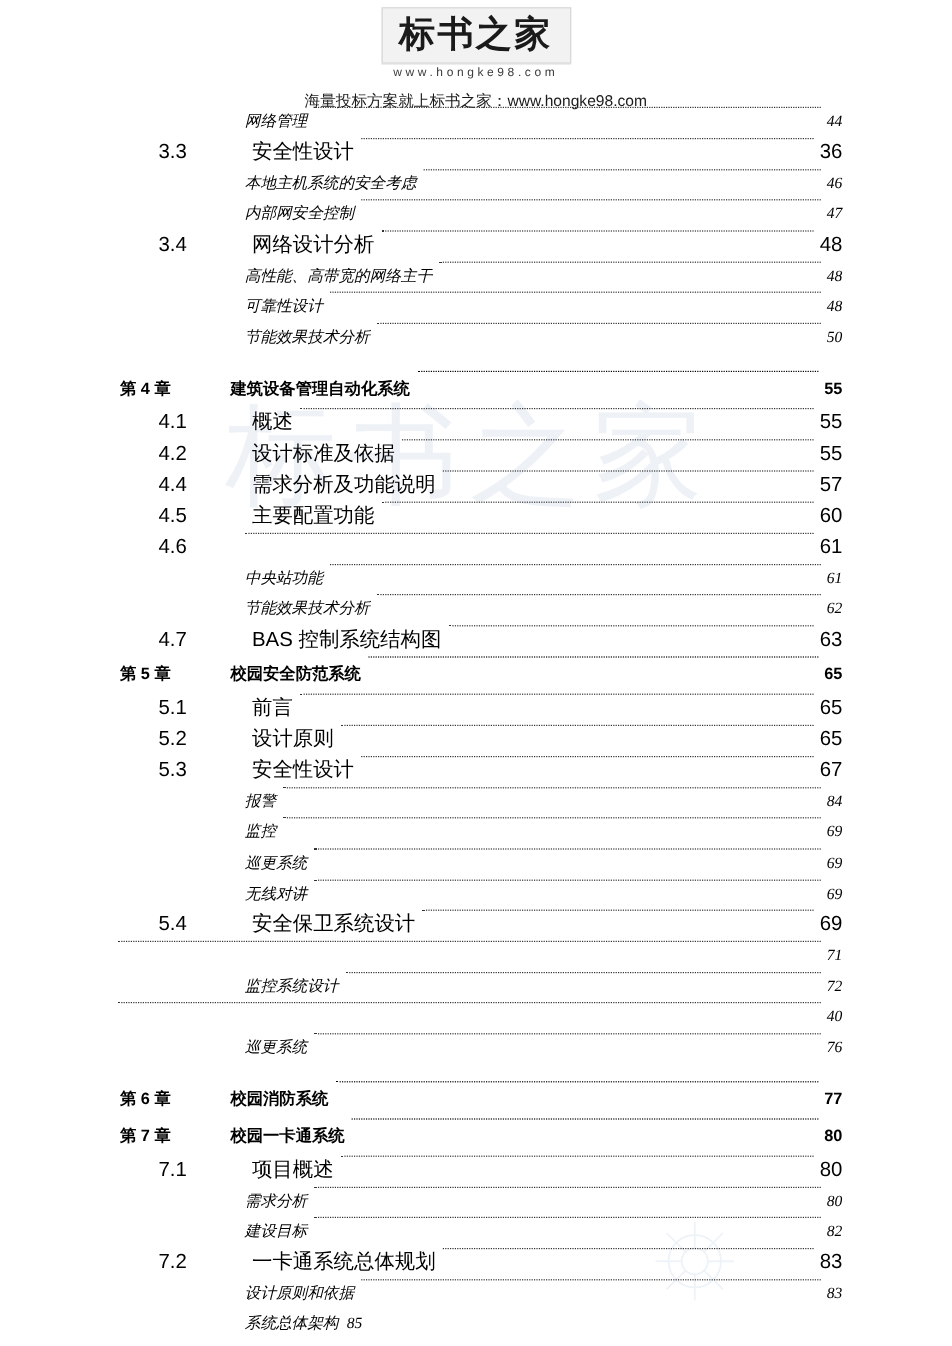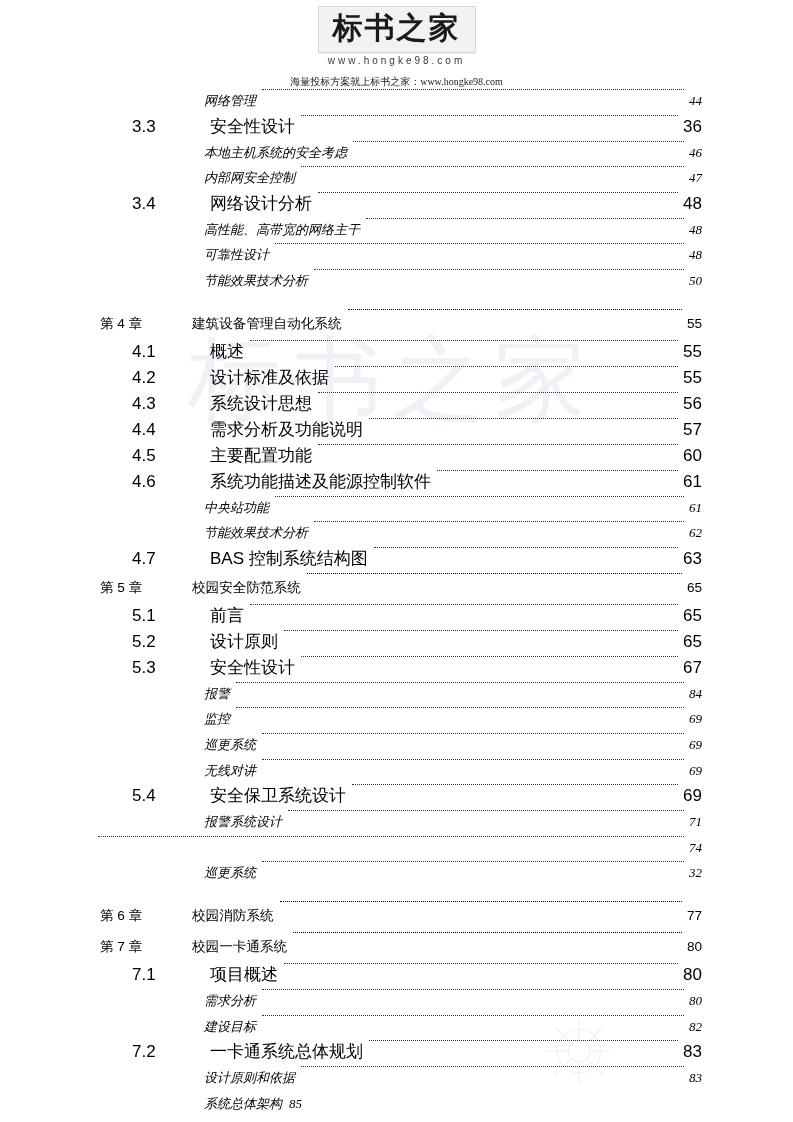--- a/index.html
+++ b/index.html
@@ -44,22 +44,22 @@
   }
   .logo-url {
     margin-top: 2px;
     font-family: "Liberation Sans", sans-serif;
     font-size: 10px;
     letter-spacing: 3px;
     color: #3a3a3a;
   }
   .logo-sub {
     margin-top: 9px;
-    font-family: Liberation Serif, serif;
-    font-size: 10px;
+    font-family: Liberation Sans, sans-serif;
+    font-size: 13px;
     color: #1b1b1b;
   }
 
   
   .wm {
     position: absolute;
     color: #eef2f7;
     font-family: "Liberation Serif", serif;
     pointer-events: none;
     user-select: none;
@@ -107,21 +107,21 @@
   }
   .pg {
     flex: 0 0 auto;
     text-align: right;
     padding-left: 3px;
   }
 
   
   .lvl-ch {
     font-family: "Liberation Sans", sans-serif;
-    font-weight: normal;
+    font-weight: bold;
     font-size: 13.6px;
     line-height: 31px;
   }
   .lvl-ch .num { width: 86px; padding-left: 4px; }
   .lvl-ch .title { padding-left: 6px; }
   .lvl-ch .dots { border-bottom: 1px dotted #000; }
 
   
   .lvl-2 {
     font-family: "Liberation Sans", sans-serif;
@@ -226,40 +226,33 @@
         <span class="dots"></span>
         <span class="pg">55</span>
       </div>
       <div class="row lvl-2">
         <span class="num">4.2</span>
         <span class="title">设计标准及依据</span>
         <span class="dots"></span>
         <span class="pg">55</span>
       </div>
       <div class="row lvl-2">
-        <span class="num">4.3</span>
-        <span class="title">系统设计思想</span>
-        <span class="dots"></span>
-        <span class="pg">56</span>
-      </div>
-      <div class="row lvl-2">
         <span class="num">4.4</span>
         <span class="title">需求分析及功能说明</span>
         <span class="dots"></span>
         <span class="pg">57</span>
       </div>
       <div class="row lvl-2">
         <span class="num">4.5</span>
         <span class="title">主要配置功能</span>
         <span class="dots"></span>
         <span class="pg">60</span>
       </div>
       <div class="row lvl-2">
         <span class="num">4.6</span>
-        <span class="title">系统功能描述及能源控制软件</span>
         <span class="dots"></span>
         <span class="pg">61</span>
       </div>
       <div class="row lvl-3">
         <span class="num"></span>
         <span class="title">中央站功能</span>
         <span class="dots"></span>
         <span class="pg">61</span>
       </div>
       <div class="row lvl-3">
@@ -323,34 +316,39 @@
         <span class="pg">69</span>
       </div>
       <div class="row lvl-2">
         <span class="num">5.4</span>
         <span class="title">安全保卫系统设计</span>
         <span class="dots"></span>
         <span class="pg">69</span>
       </div>
       <div class="row lvl-3">
         <span class="num"></span>
-        <span class="title">报警系统设计</span>
         <span class="dots"></span>
         <span class="pg">71</span>
       </div>
       <div class="row lvl-3">
         <span class="num"></span>
-        <span class="dots"></span>
-        <span class="pg">74</span>
+        <span class="title">监控系统设计</span>
+        <span class="dots"></span>
+        <span class="pg">72</span>
+      </div>
+      <div class="row lvl-3">
+        <span class="num"></span>
+        <span class="dots"></span>
+        <span class="pg">40</span>
       </div>
       <div class="row lvl-3">
         <span class="num"></span>
         <span class="title">巡更系统</span>
         <span class="dots"></span>
-        <span class="pg">32</span>
+        <span class="pg">76</span>
       </div>
       <div class="row lvl-ch sp-before">
         <span class="num">第 6 章</span>
         <span class="title">校园消防系统</span>
         <span class="dots"></span>
         <span class="pg">77</span>
       </div>
       <div class="row lvl-ch">
         <span class="num">第 7 章</span>
         <span class="title">校园一卡通系统</span>

